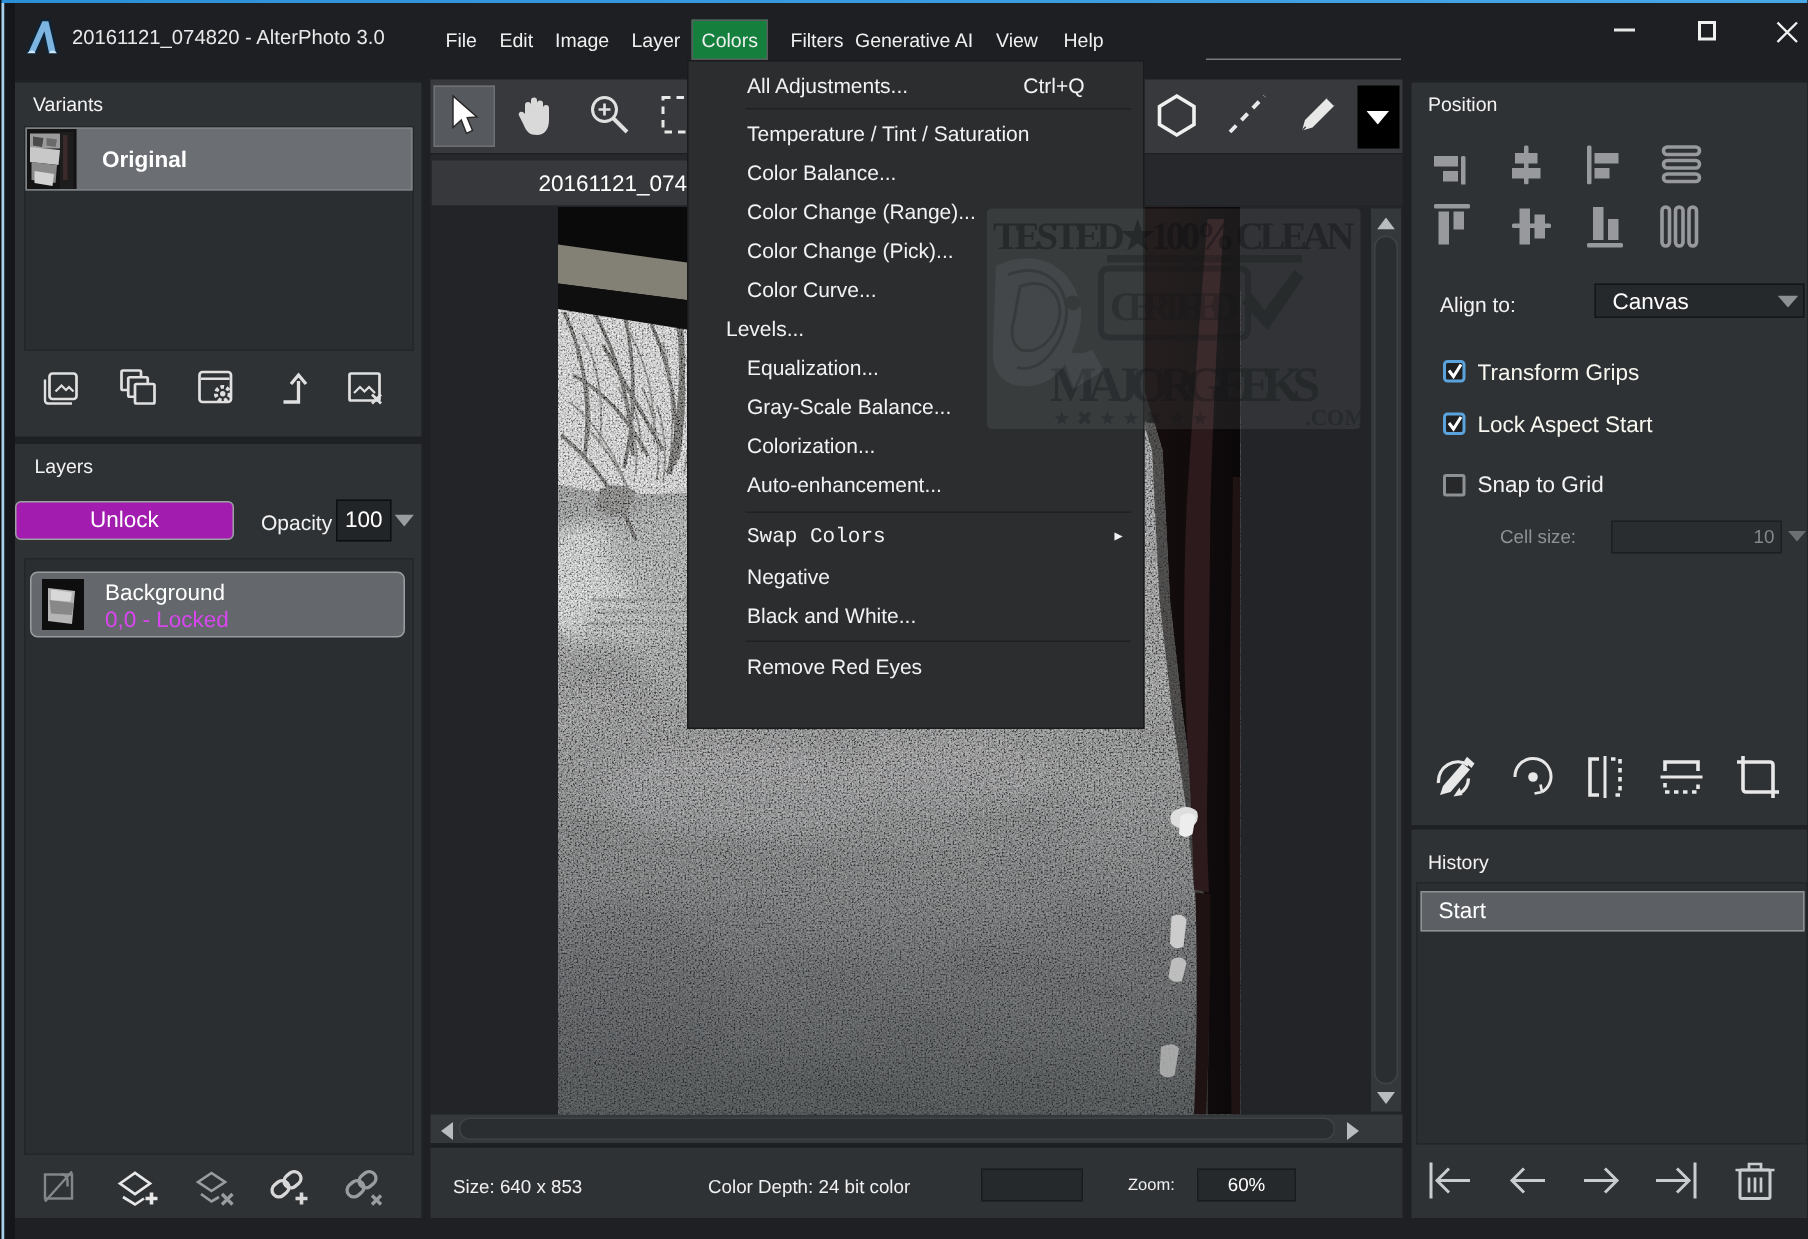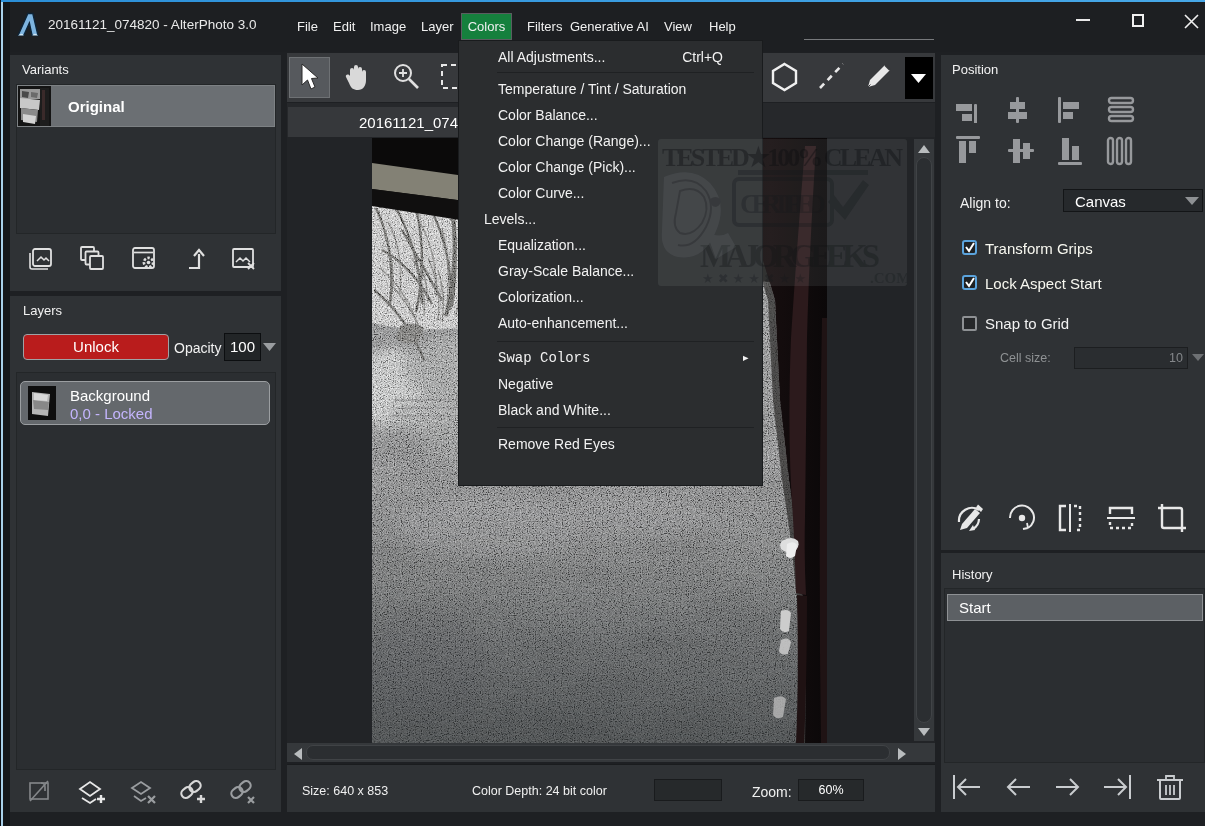--- a/index.html
+++ b/index.html
@@ -92,38 +92,38 @@
     </g>
   <g transform="translate(204,0)">
       <rect x="1" y="3" width="20" height="18" rx="1"></rect>
       <path d="M4 16 l4 -4 3 3 3 -3 4 4" stroke-width="1.5"></path>
       <path d="M16 17 l6 6 M22 17 l-6 6" stroke-width="1.8"></path>
     </g>
 </svg>
 
 <div class="abs panel" style="left:10px;top:296px;width:271px;height:516px;"></div>
 <div class="abs phead" style="left:23px;top:303px;">Layers</div>
-<div class="abs" style="left:23px;top:334px;width:146px;height:26px;background:#b91c1c;border:1px solid #9fa2a5;border-radius:4px;text-align:center;font-size:15px;line-height:24px;color:#fff;">Unlock</div>
+<div class="abs" style="left:10px;top:334px;width:146px;height:26px;background:#a21caf;border:1px solid #9fa2a5;border-radius:4px;text-align:center;font-size:15px;line-height:24px;color:#fff;">Unlock</div>
 <div class="abs" style="left:174px;top:340px;font-size:14px;color:#f2f2f2;">Opacity</div>
 <div class="abs" style="left:224px;top:333px;width:37px;height:28px;background:#222527;border:1px solid #0c0e10;color:#fff;font-size:15px;text-align:center;line-height:26px;">100</div>
 <svg class="abs" style="left:263px;top:343px;" width="13" height="8">
     <path d="M0 0 h13 l-6.5 8 z" fill="#9a9da0"></path>
   </svg>
 <div class="abs list" style="left:16px;top:372px;width:260px;height:398px;"></div>
 <div class="abs" style="left:20px;top:381px;width:250px;height:44px;background:#64686c;border:1px solid #9b9ea1;border-radius:5px;"></div>
 <div class="abs" style="left:28px;top:386px;width:28px;height:34px;background:#0c0c0c;">
   <svg width="28" height="34">
       <rect width="28" height="34" fill="#0e0e0e"></rect>
       <path d="M4 6 l18 2 -2 22 -16 -2 z" fill="#b5b5b5"></path>
       <path d="M5 14 l16 2 -1 8 -14 -1 z" fill="#888"></path>
       <path d="M6 7 l14 2 -1 6 -13 -1 z" fill="#d8d8d8"></path>
     </svg>
 </div>
 <div class="abs" style="left:70px;top:387px;font-size:15px;color:#fff;">Background</div>
-<div class="abs" style="left:70px;top:405px;font-size:15px;color:#c4b5fd;">0,0 - Locked</div>
+<div class="abs" style="left:70px;top:405px;font-size:15px;color:#d946ef;">0,0 - Locked</div>
 
 <svg class="abs" style="left:28px;top:779px;" width="228" height="26" viewBox="0 0 228 26" fill="none">
   <g stroke="#85888b" stroke-width="1.6">
       <rect x="2" y="4" width="18" height="16"></rect>
       <path d="M13 4 a4 4 0 0 1 4 4 v4"></path>
       <path d="M2 22 L20 2"></path>
     </g>
   <g transform="translate(50,0)" stroke="#e8e8e8" stroke-width="1.8">
       <path d="M2 10 l10 -7 10 7 -10 7 z"></path>
       <path d="M4 19 l8 5 6 -4"></path>
@@ -302,21 +302,21 @@
   </svg>
 <svg class="abs" style="left:898px;top:748px;" width="8" height="12">
     <path d="M0 0 V12 L8 6 Z" fill="#b9bcbe"></path>
   </svg>
 <div class="abs" style="left:306px;top:745px;width:584px;height:15px;background:#2b2e31;border:1px solid #404346;border-radius:7px;"></div>
 
 <div class="abs" style="left:287px;top:764px;width:648px;height:48px;background:#2f3235;border-top:1px solid #1a1c1e;"></div>
 <div class="abs" style="left:302px;top:784px;font-size:12.5px;color:#f0f0f0;">Size: 640 x 853</div>
 <div class="abs" style="left:472px;top:784px;font-size:12.5px;color:#f0f0f0;">Color Depth: 24 bit color</div>
 <div class="abs" style="left:654px;top:779px;width:68px;height:22px;background:#26292b;border:1px solid #191b1d;"></div>
-<div class="abs" style="left:752px;top:784px;font-size:14px;color:#f0f0f0;">Zoom:</div>
+<div class="abs" style="left:752px;top:784px;font-size:11px;color:#f0f0f0;">Zoom:</div>
 <div class="abs" style="left:798px;top:779px;width:66px;height:22px;background:#26292b;border:1px solid #191b1d;font-size:12.5px;color:#fff;text-align:center;line-height:21px;">60%</div>
 
 <div class="abs panel" style="left:941px;top:55px;width:264px;height:495px;"></div>
 <div class="abs phead" style="left:952px;top:62px;">Position</div>
 
 <svg class="abs" style="left:956px;top:95px;" width="180" height="28" fill="#97999c">
   <g>
       <rect x="18" y="9" width="3" height="20" rx="1"></rect>
       <rect x="0" y="9" width="16" height="7"></rect>
       <rect x="6" y="19" width="10" height="7"></rect>

